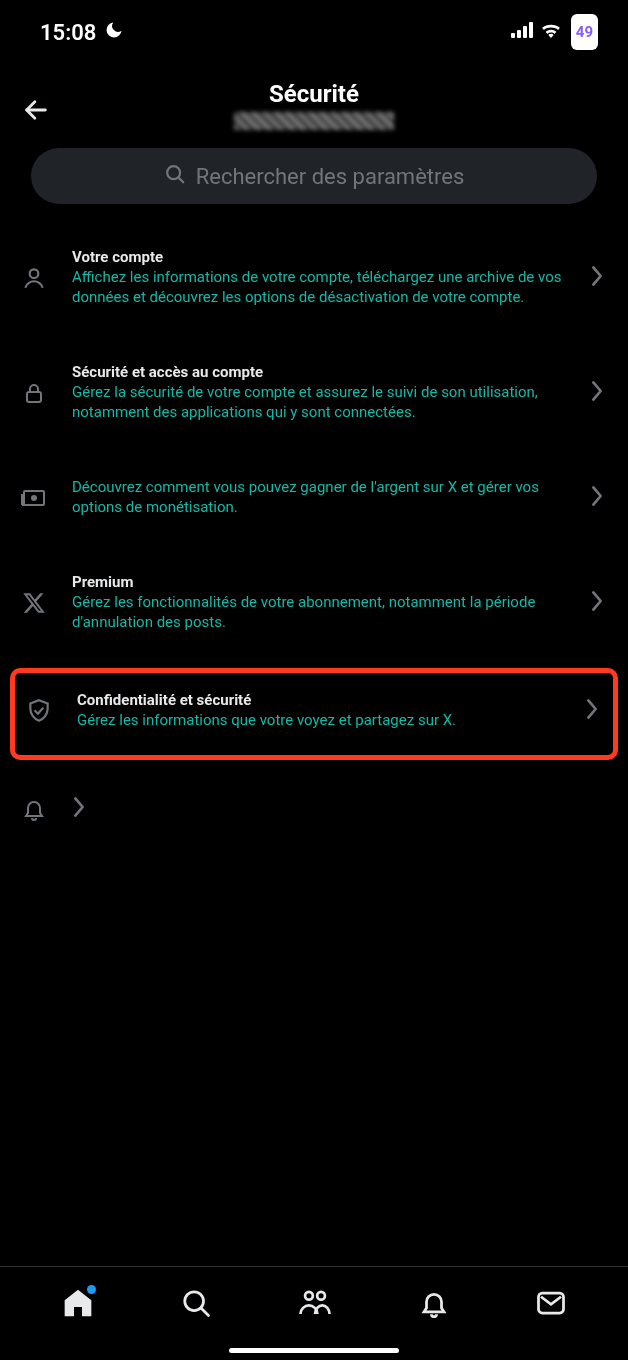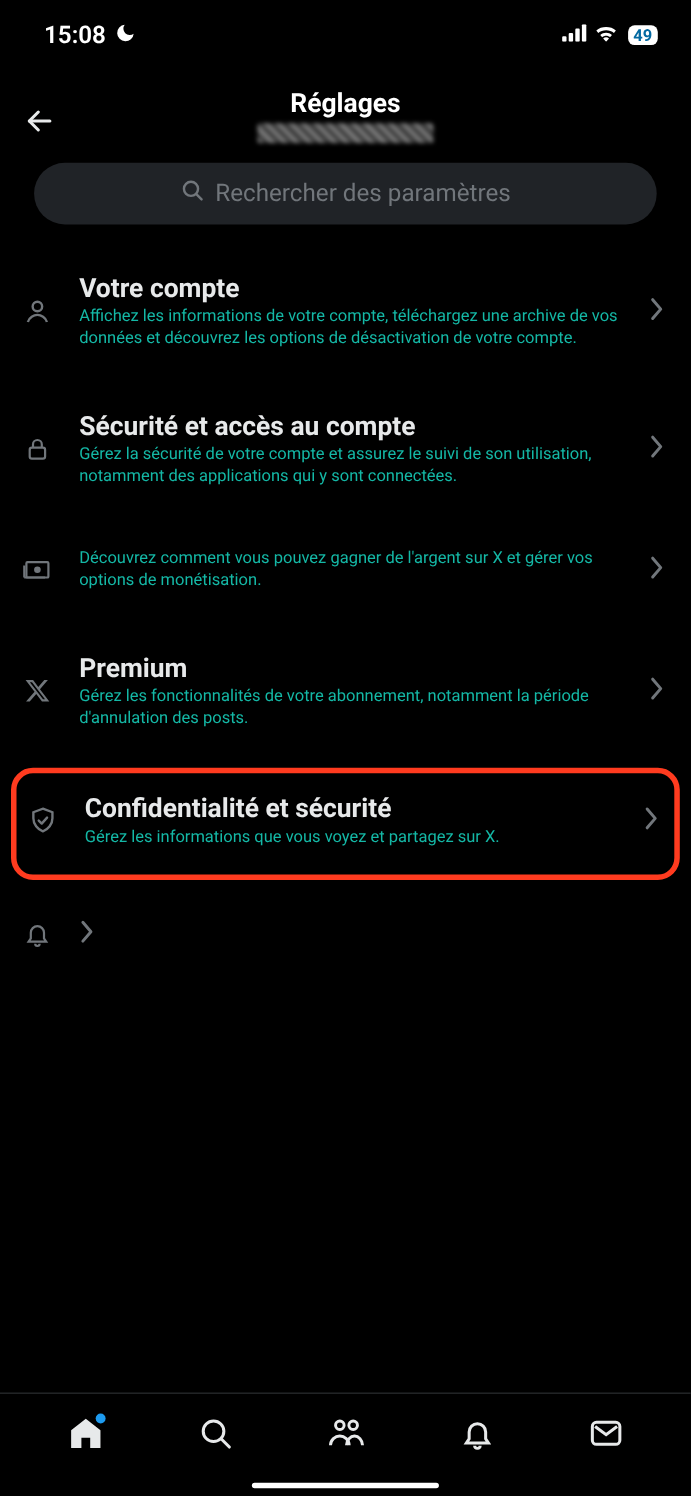--- a/index.html
+++ b/index.html
@@ -36,26 +36,26 @@
     }
     .status-right {
       display: flex;
       align-items: center;
       gap: 5px;
     }
     .battery-box {
       display: flex;
       align-items: center;
       background: #fff;
-      color: #0369a1;
+      color: #8b5cf6;
       font-size: 15px;
       font-weight: 700;
       padding: 1px 5px;
       border-radius: 6px;
-      height: 18px;
+      height: 36px;
       line-height: 16px;
       margin-left: 4px;
     }
     .header {
       position: relative;
       display: flex;
       flex-direction: column;
       align-items: center;
       padding: 26px 24px 12px;
     }
@@ -105,37 +105,37 @@
       justify-content: center;
       align-items: center;
       flex-shrink: 0;
       color: #71767b;
     }
     .row .text-block {
       flex: 1;
       min-width: 0;
     }
     .row .title {
-      font-size: 24px;
+      font-size: 15px;
       font-weight: 700;
       color: #e7e9ea;
       margin-bottom: 2px;
     }
     .row .desc {
       font-size: 15px;
       line-height: 1.3;
       color: #14b8a6;
     }
     .row .chev {
       color: #71767b;
       flex-shrink: 0;
     }
     .highlight {
       border: 5px solid #ff3b1f;
-      border-radius: 20px;
+      border-radius: 10px;
       margin: 8px 10px;
       padding: 18px 14px 24px 6px;
     }
     .tab-bar {
       position: absolute;
       bottom: 0;
       left: 0;
       right: 0;
       height: 94px;
       border-top: 1px solid #2f3336;
@@ -205,21 +205,21 @@
   </div>
 </div>
 
 <div class="header">
   <span class="back-arrow">
     <svg width="28" height="28" viewBox="0 0 24 24" fill="none" stroke="#e7e9ea" stroke-width="2.4" stroke-linecap="round" stroke-linejoin="round">
       <line x1="20" y1="12" x2="4" y2="12"></line>
       <polyline points="11 5 4 12 11 19"></polyline>
     </svg>
   </span>
-  <div class="page-title">Réglages</div>
+  <div class="page-title">Sécurité</div>
   <div class="obscured"></div>
 </div>
 
 <div class="search-wrap">
   <div class="search-pill">
     <span>
       <svg width="22" height="22" viewBox="0 0 24 24" fill="none" stroke="#71767b" stroke-width="2.4">
         <circle cx="10.5" cy="10.5" r="7"></circle>
         <line x1="21" y1="21" x2="15.8" y2="15.8" stroke-linecap="round"></line>
       </svg>
@@ -304,21 +304,21 @@
 
   <div class="row highlight">
     <div class="icon-slot">
       <svg width="26" height="26" viewBox="0 0 24 24" fill="none" stroke="#71767b" stroke-width="2">
         <path d="M12 2l8 3v5c0 5-3.5 9.5-8 11-4.5-1.5-8-6-8-11V5l8-3z"></path>
         <polyline points="8.5 12 11 14.5 15.5 9.5" stroke-linecap="round" stroke-linejoin="round"></polyline>
       </svg>
     </div>
     <div class="text-block">
       <div class="title">Confidentialité et sécurité</div>
-      <div class="desc">Gérez les informations que vous voyez et partagez sur X.</div>
+      <div class="desc">Gérez les informations que votre voyez et partagez sur X.</div>
     </div>
     <div class="chev">
       <svg width="14" height="22" viewBox="0 0 10 18" fill="none" stroke="#71767b" stroke-width="2.2" stroke-linecap="round" stroke-linejoin="round">
           <polyline points="2 2 8 9 2 16"></polyline>
         </svg>
     </div>
   </div>
 
   <div class="row">
     <div class="icon-slot">

